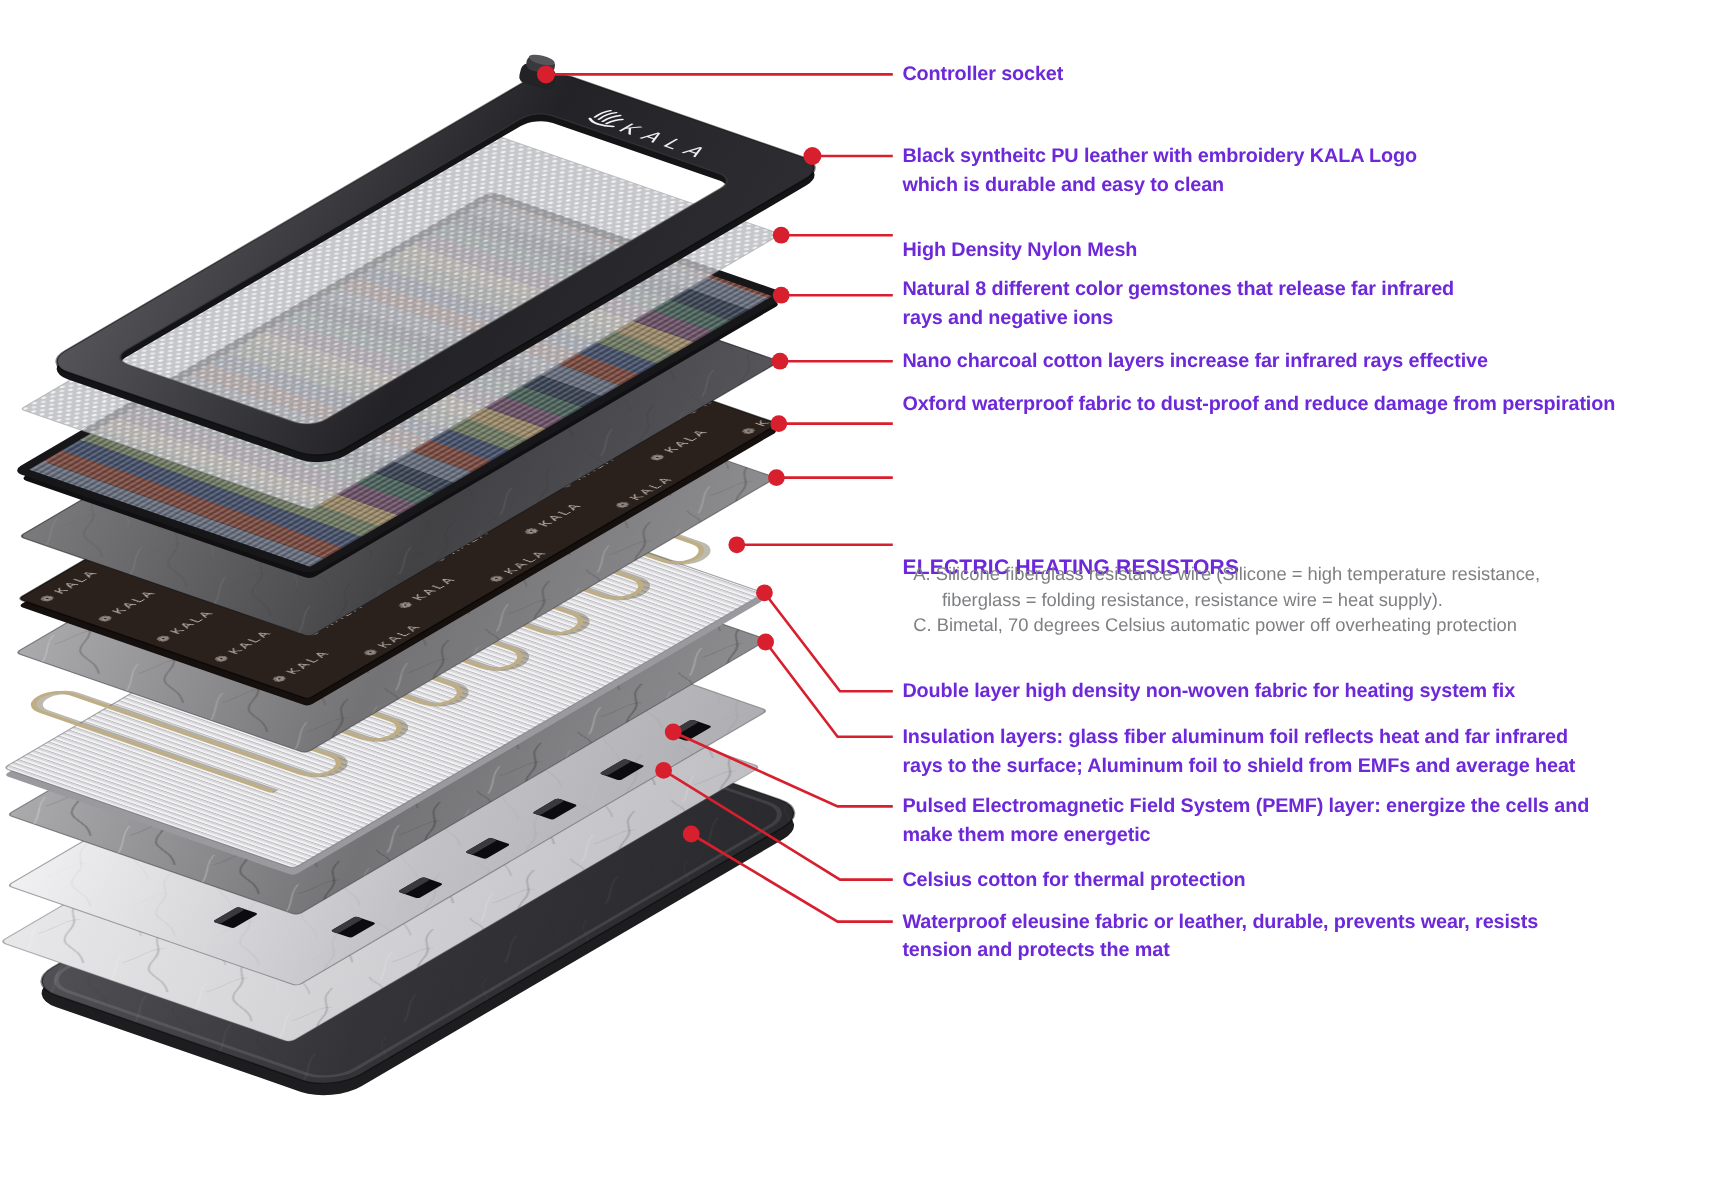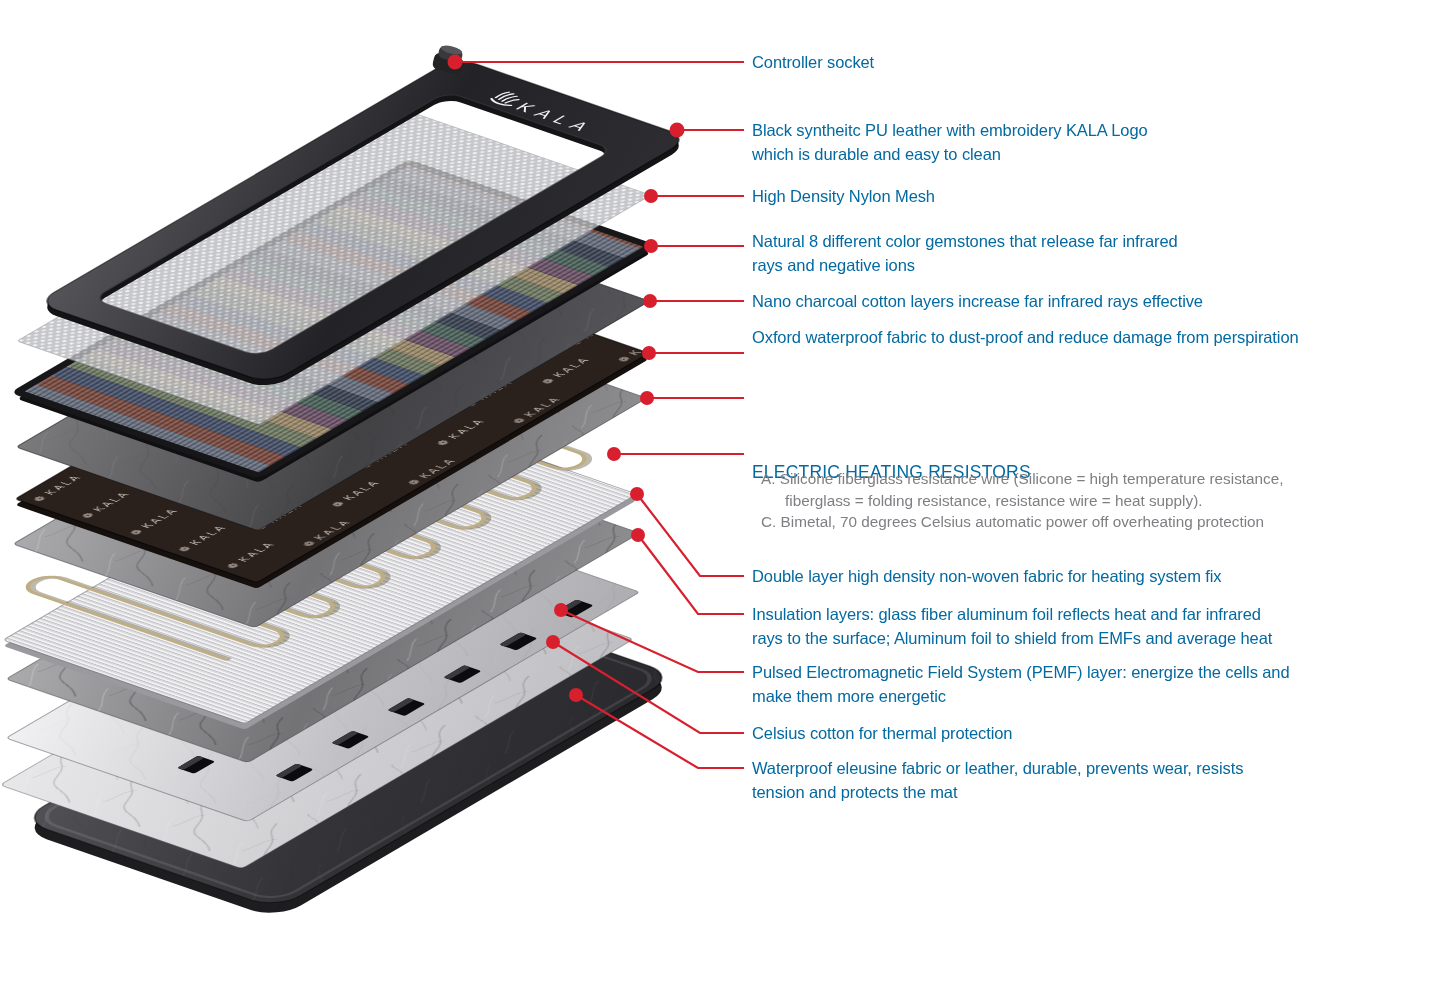--- a/index.html
+++ b/index.html
@@ -1,20 +1,20 @@
 <!DOCTYPE html>
 <html><head>
 <meta charset="utf-8">
 <style>
   html,body{margin:0;padding:0;background:#ffffff;}
   #stage{position:relative;width:1445px;height:986px;overflow:hidden;background:#ffffff;
          font-family:"Liberation Sans","DejaVu Sans",sans-serif;}
   #diagram-svg{position:absolute;left:0;top:0;}
-  .callout{position:absolute;left:752px;color:#0369a1;font-size:16.5px;line-height:24px;
-           letter-spacing:-0.1px;white-space:pre-line;max-width:690px;}
+  .callout{position:absolute;left:752px;color:#6d28d9;font-size:16.5px;line-height:24px;
+           letter-spacing:-0.1px;white-space:pre-line;max-width:690px;font-weight:bold;}
   .callout.caps{font-size:17.5px;letter-spacing:0.2px;}
   .sublist{position:absolute;left:761px;top:468px;color:#7d7f82;font-size:15.3px;line-height:21.5px;}
   .subitem{padding-left:24px;text-indent:-24px;white-space:pre-line;}
   .subitem .pfx{display:inline;}
 </style>
 </head>
 <body>
 
 <div id="stage">
 
@@ -260,21 +260,21 @@
     <circle cx="638" cy="535" r="7"></circle>
     <circle cx="561" cy="610" r="7"></circle>
     <circle cx="553" cy="642" r="7"></circle>
     <circle cx="576" cy="695" r="7"></circle>
   </g>
 </svg>
 
   <div class="callout" style="top:50px">Controller socket</div>
   <div class="callout" style="top:118px">Black syntheitc PU leather with embroidery KALA Logo
 which is durable and easy to clean</div>
-  <div class="callout" style="top:184px">High Density Nylon Mesh</div>
+  <div class="callout" style="top:196px">High Density Nylon Mesh</div>
   <div class="callout" style="top:229px">Natural 8 different color gemstones that release far infrared
 rays and negative ions</div>
   <div class="callout" style="top:289px">Nano charcoal cotton layers increase far infrared rays effective</div>
   <div class="callout" style="top:325px">Oxford waterproof fabric to dust-proof and reduce damage from perspiration</div>
   <div class="callout caps" style="top:460px">ELECTRIC HEATING RESISTORS</div>
 
   <div class="sublist">
     <div class="subitem"><span class="pfx">A. </span><span>Silicone fiberglass resistance wire (Silicone = high temperature resistance,
 fiberglass = folding resistance, resistance wire = heat supply).</span></div>
     <div class="subitem"><span class="pfx">C. </span><span>Bimetal, 70 degrees Celsius automatic power off overheating protection</span></div>

